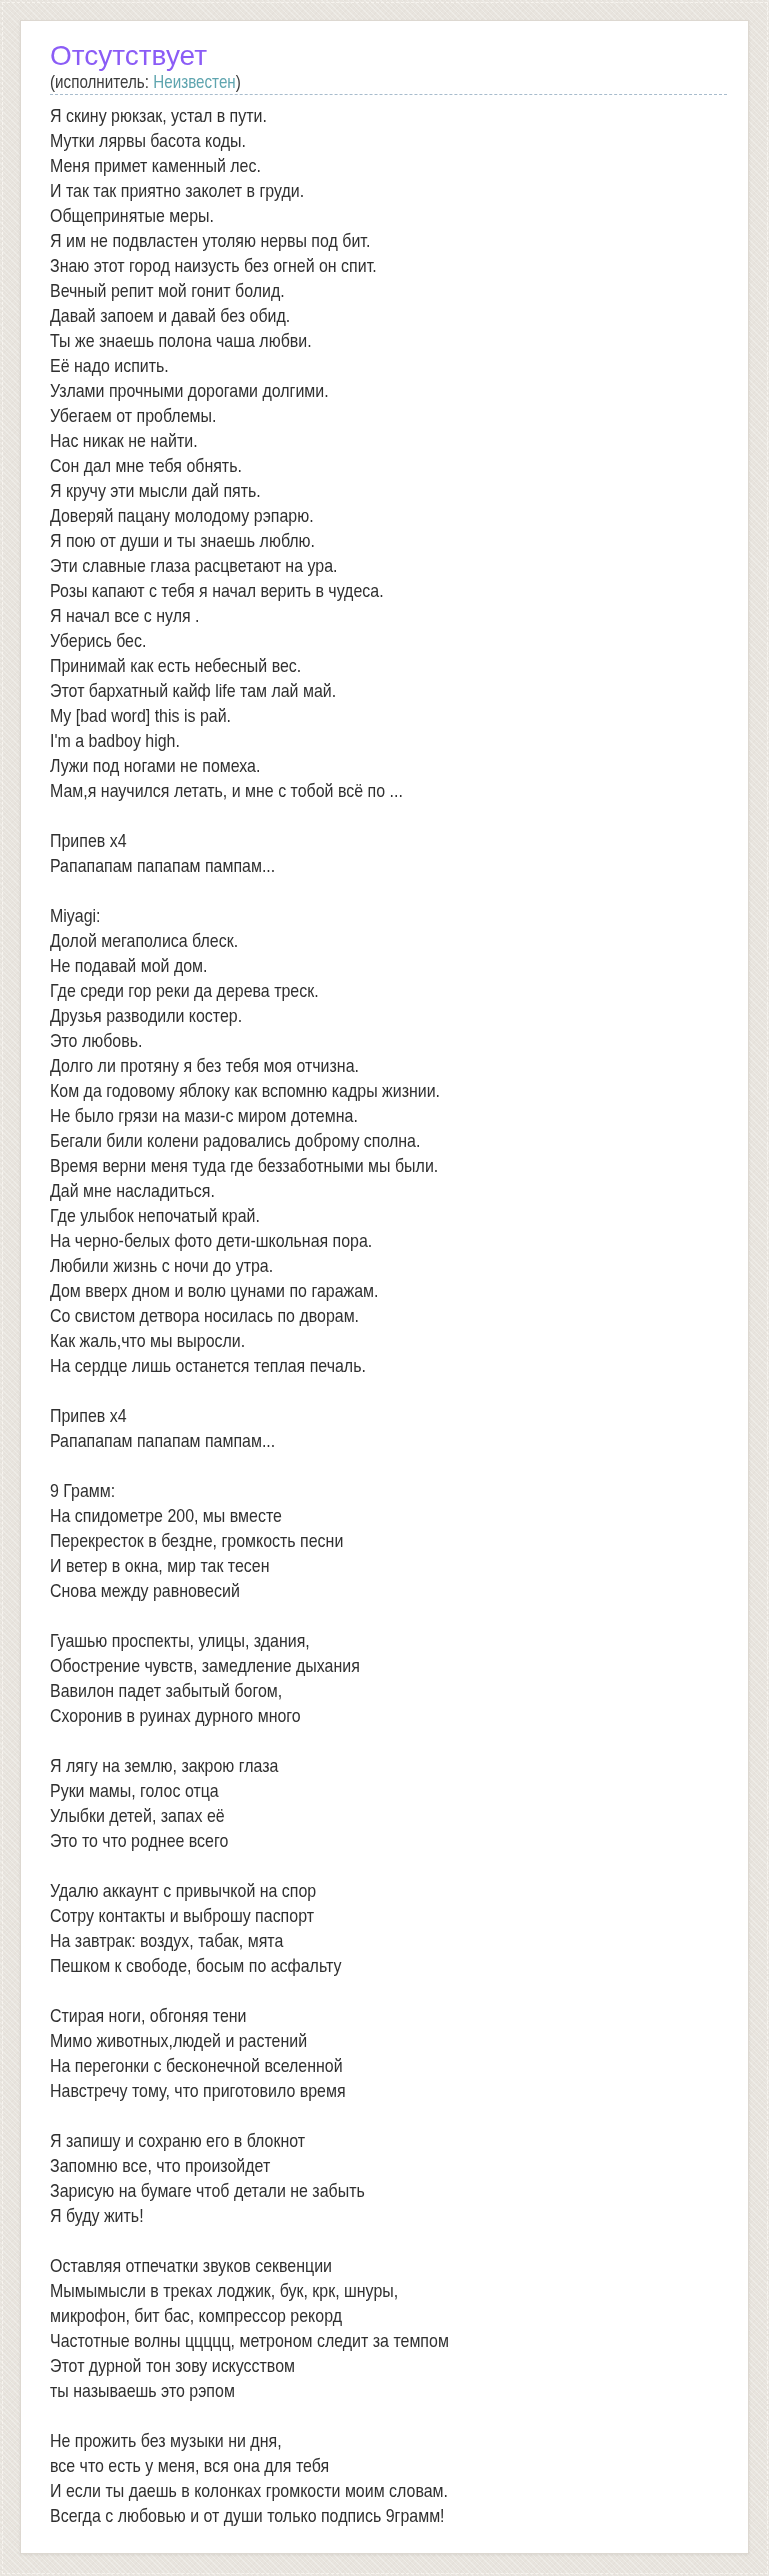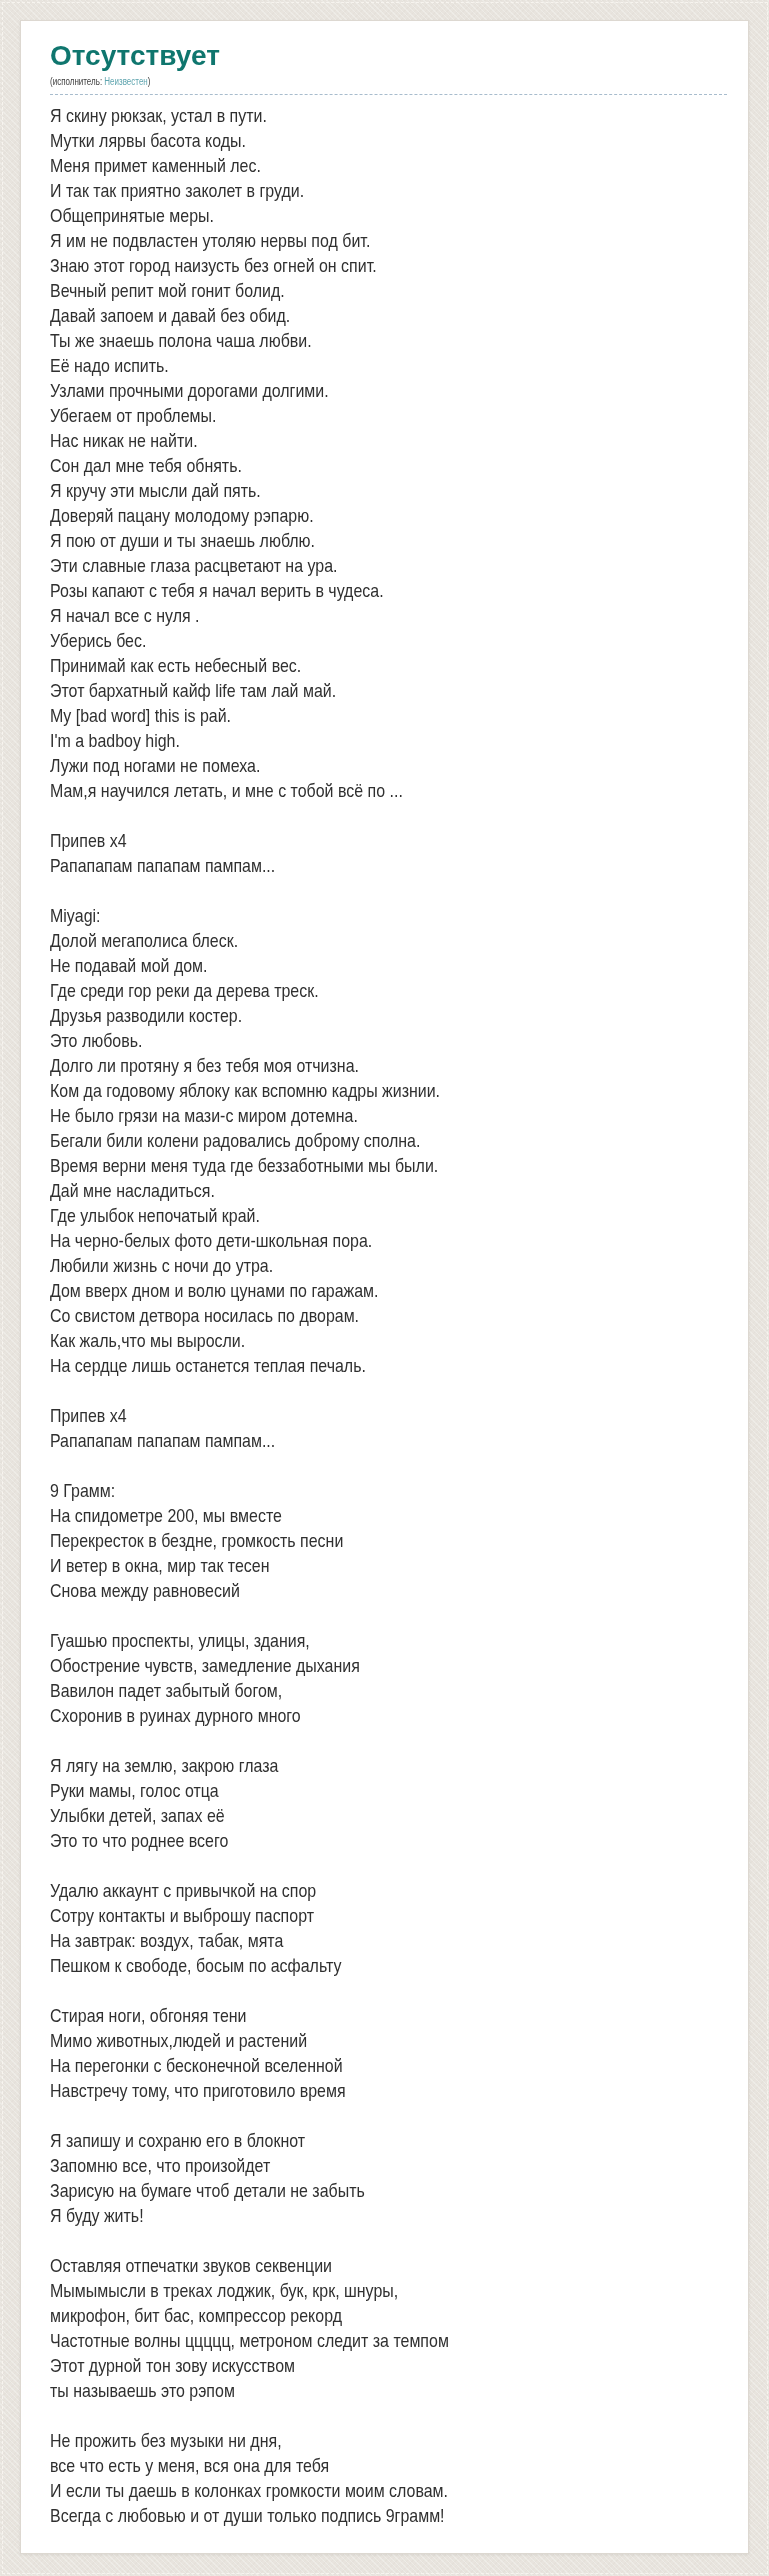--- a/index.html
+++ b/index.html
@@ -22,26 +22,26 @@
     position:absolute; left:20px; top:20px;
     width:729px; height:2534px;
     box-sizing:border-box;
     background:#ffffff;
     border:1px solid #ddd8d1;
     box-shadow:0 1px 2.9px rgba(0,0,0,.07);
     padding:19px 21px 0 29px;
   }
   h1.title {
     margin:0; padding:0;
-    font-size:28px; line-height:32px; font-weight:700;
-    color:#0f766e;
+    font-size:28px; line-height:32px; font-weight:400;
+    color:#8b5cf6;
     letter-spacing:0;
   }
   .subtitle {
-    font-size:10px; line-height:19px;
+    font-size:19px; line-height:19px;
     color:#3c3c3c;
     white-space:nowrap;
     text-decoration:underline;
   }
   .squeeze {
     display:inline-block;
     transform:scaleX(0.8);
     transform-origin:0 50%;
   }
   .artist-link { color:#5fa5af; text-decoration:none; cursor:pointer; }

